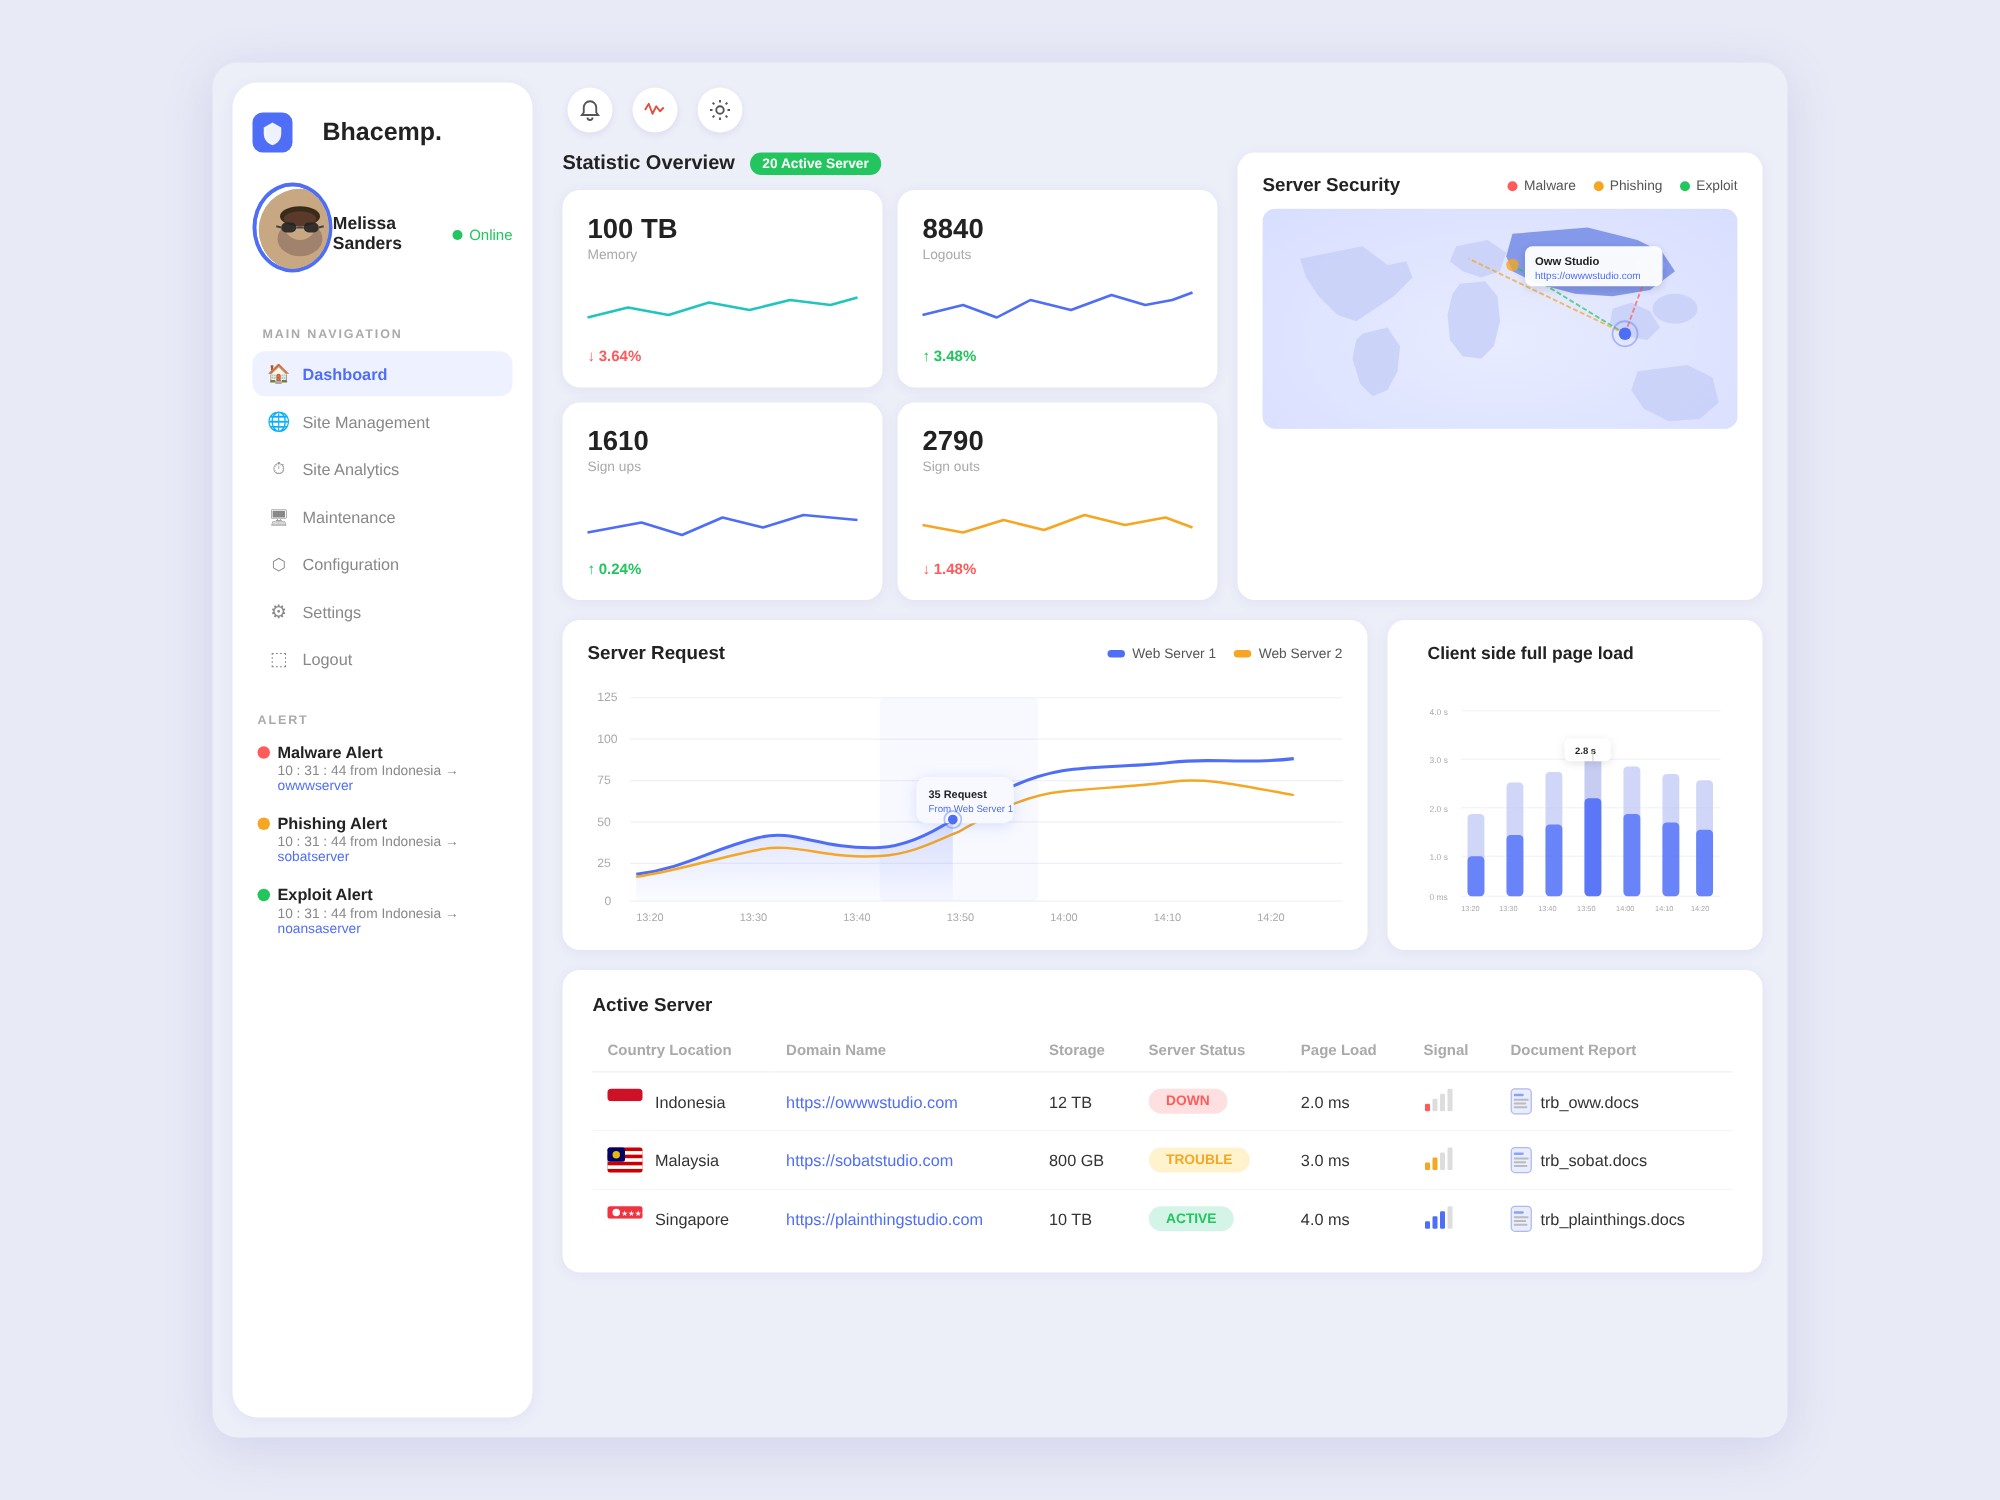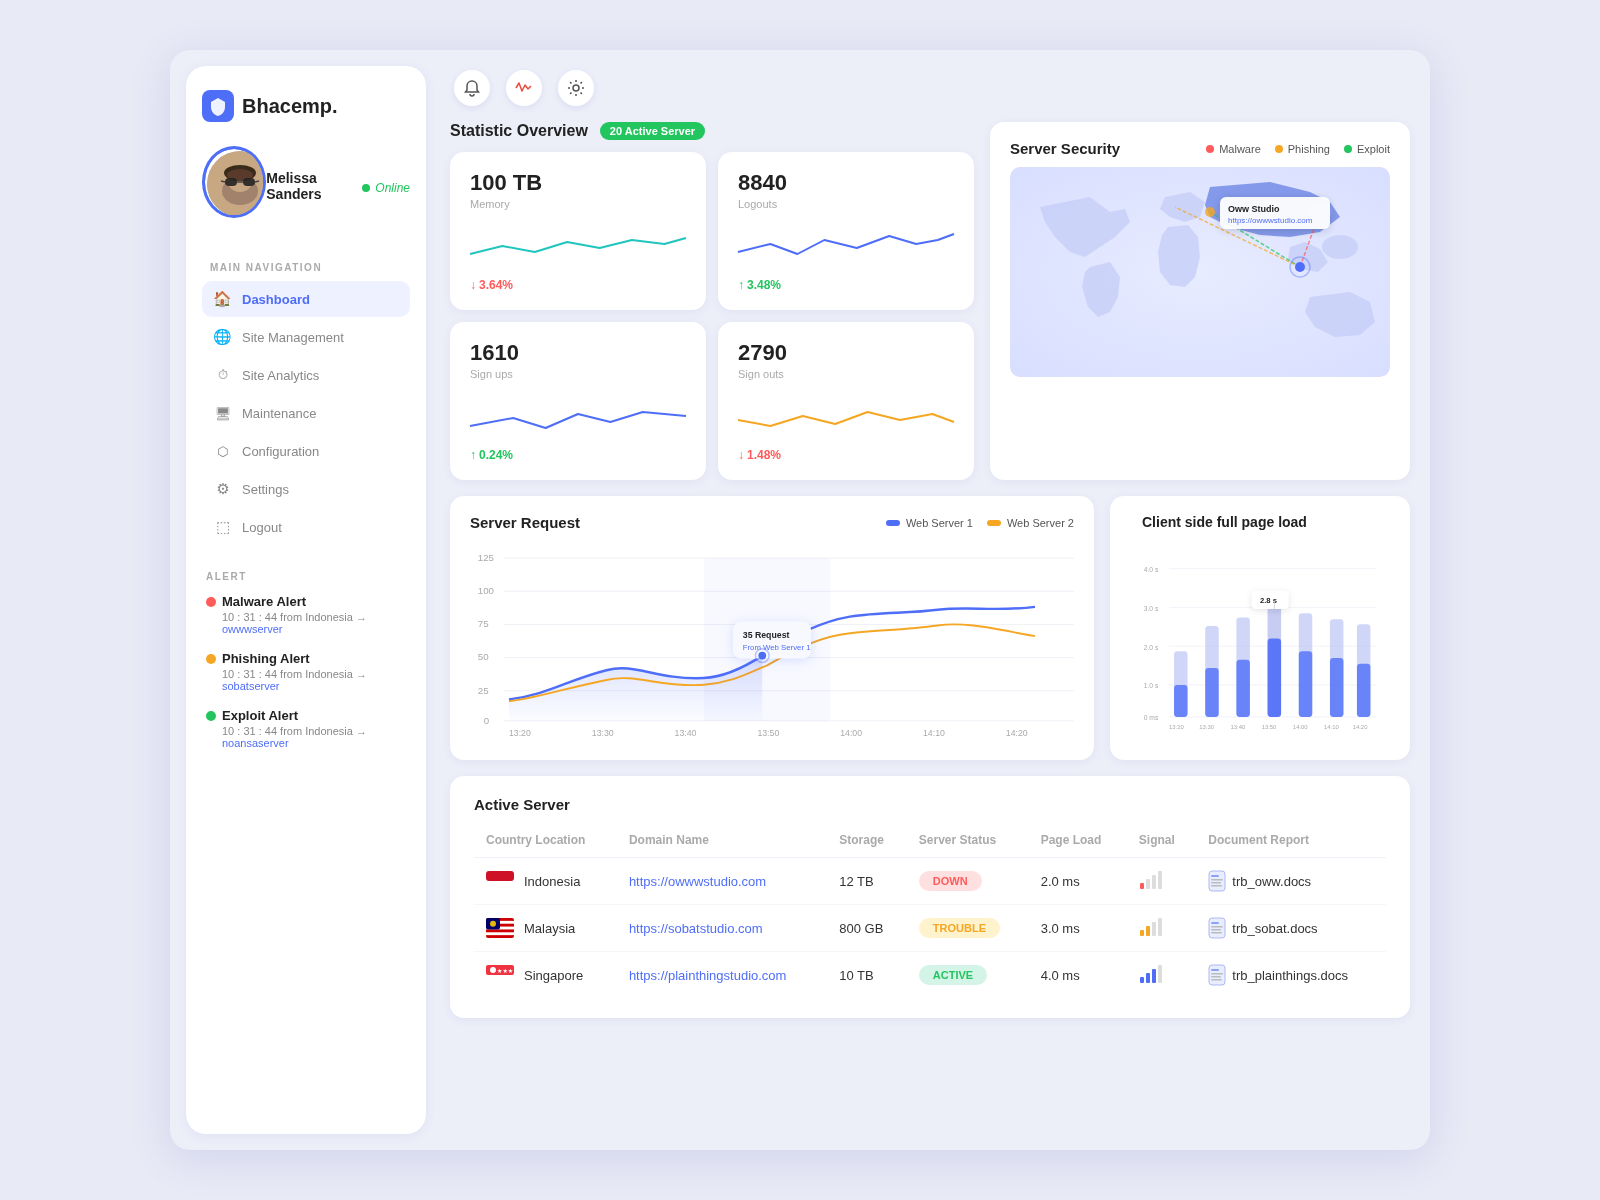--- a/index.html
+++ b/index.html
@@ -34,21 +34,21 @@
       display: flex;
       flex-direction: column;
       flex-shrink: 0;
       box-shadow: 0 2px 12px rgba(80,80,180,0.07);
       position: relative;
       z-index: 2;
     }
     .logo-area {
       display: flex;
       align-items: center;
-      gap: 8px;
+      gap: 24px;
       margin-bottom: 24px;
     }
     .logo-icon {
       width: 32px; height: 32px;
       background: #4f6ef7;
       border-radius: 8px;
       display: flex; align-items: center; justify-content: center;
       color: #fff; font-size: 16px;
     }
     .logo-text {
@@ -68,21 +68,21 @@
       position: relative;
     }
     .avatar-img {
       width: 66px; height: 66px; border-radius: 50%;
       background: linear-gradient(135deg, #c8b8a2 0%, #9e7e65 100%);
       display: flex; align-items: center; justify-content: center;
       font-size: 28px;
       overflow: hidden;
     }
     .user-name { font-weight: 700; font-size: 14px; color: #222; }
-    .user-status { display: flex; align-items: center; gap: 5px; margin-top: 3px; font-style: italic; }
+    .user-status { display: flex; align-items: center; gap: 5px; margin-top: 3px; }
     .status-dot { width: 8px; height: 8px; background: #22c55e; border-radius: 50%; }
     .status-text { color: #22c55e; font-size: 12px; }
 
     .nav-label {
       font-size: 10px; font-weight: 700; letter-spacing: 1.5px;
       color: #aaa; margin: 12px 0 8px 8px;
     }
     .nav-item {
       display: flex; align-items: center; gap: 10px;
       padding: 9px 12px; border-radius: 10px;
@@ -176,21 +176,21 @@
       margin-bottom: 10px;
     }
     .security-title { font-size: 15px; font-weight: 700; color: #222; }
     .security-legend { display: flex; gap: 14px; }
     .legend-item { display: flex; align-items: center; gap: 5px; font-size: 11px; color: #555; }
     .legend-dot { width: 8px; height: 8px; border-radius: 50%; }
     .legend-dot.malware { background: #ff5b5b; }
     .legend-dot.phishing { background: #f5a623; }
     .legend-dot.exploit { background: #22c55e; }
     .world-map {
-      width: 100%; height: 210px;
+      width: 100%; height: 176px;
       background: #f0f3ff;
       border-radius: 10px;
       position: relative; overflow: hidden;
     }
 
     
     .mid-row { display: flex; gap: 16px; }
     .server-request-panel {
       flex: 1; background: #fff; border-radius: 14px;
       padding: 18px 20px; box-shadow: 0 2px 10px rgba(80,80,180,0.07);

